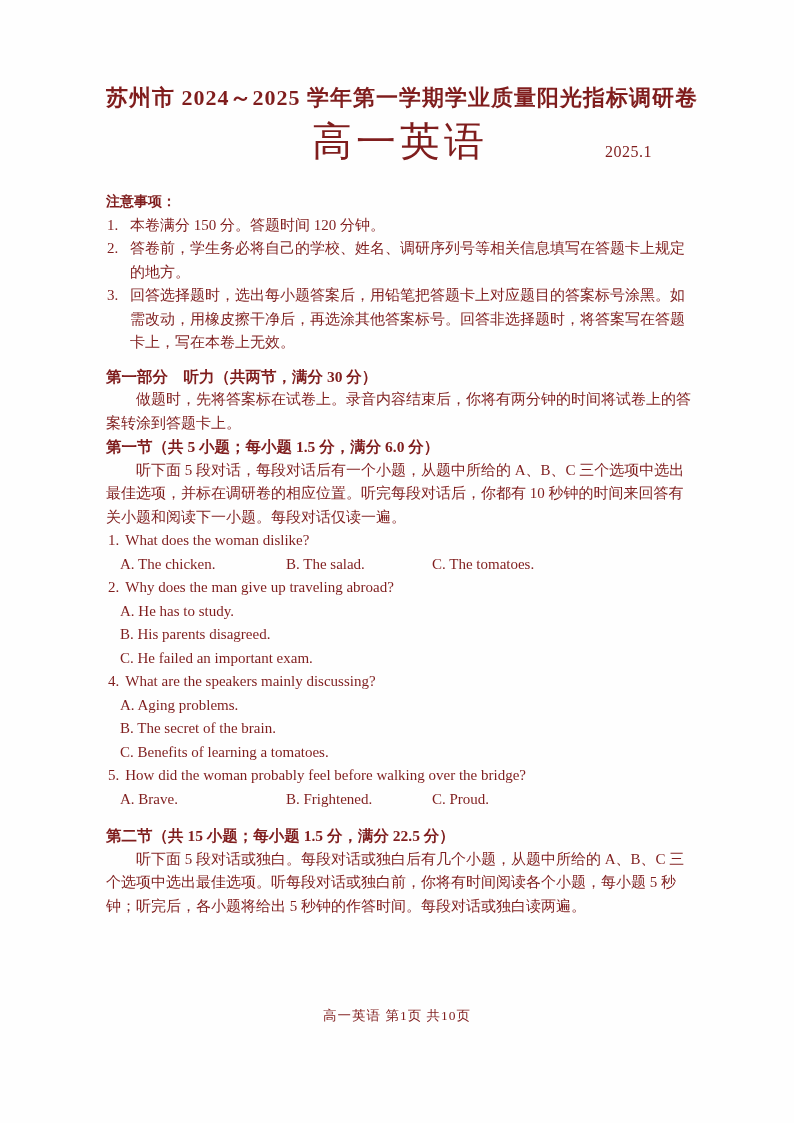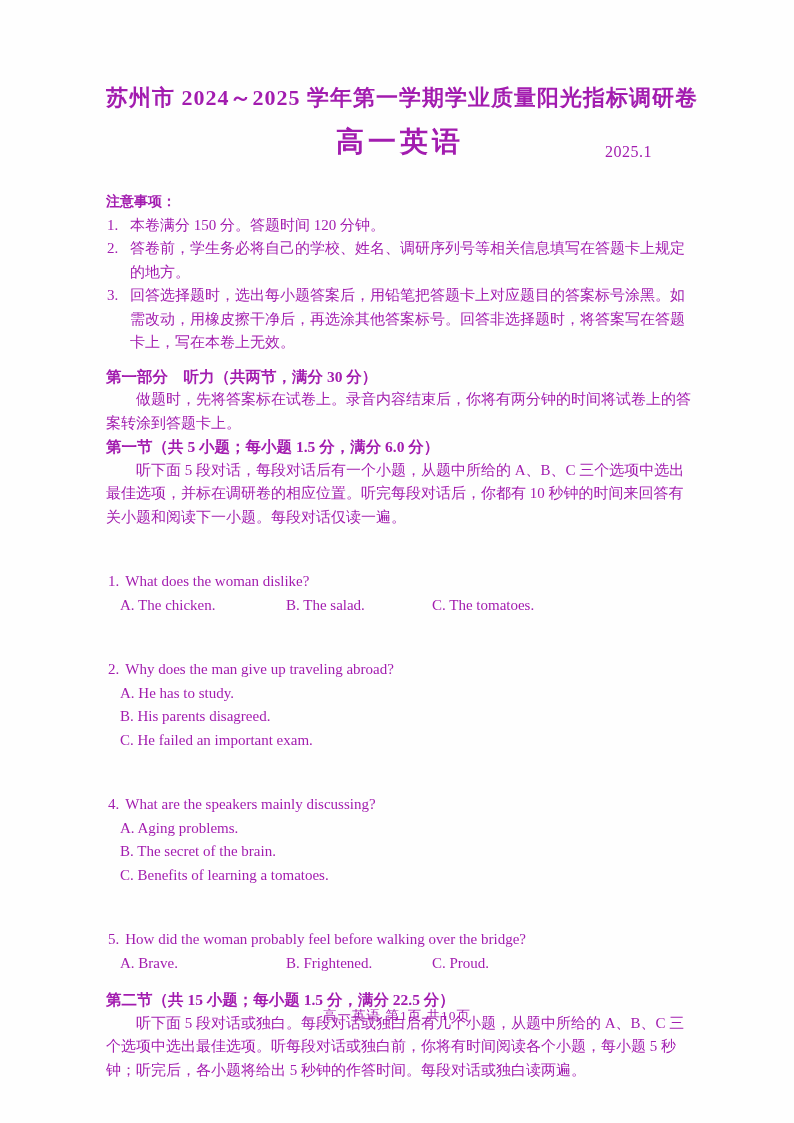--- a/index.html
+++ b/index.html
@@ -5,21 +5,21 @@
   html, body { margin: 0; padding: 0; }
   body {
     width: 794px; height: 1123px;
     background: #e8e8e8;
     font-family: "Liberation Serif", "DejaVu Serif", serif;
   }
   .page {
     position: relative;
     width: 794px; height: 1123px;
     background: #fefefe;
-    color: #a21caf;
+    color: #7f1d1d;
     overflow: hidden;
   }
   .content {
     padding: 84px 100px 0 106px;
     font-size: 15px;
     line-height: 23.5px;
   }
   .doc-title {
     text-align: center;
     font-size: 22px;
@@ -28,22 +28,22 @@
     letter-spacing: 1px;
     white-space: nowrap;
   }
   .subject-row {
     position: relative;
     text-align: center;
     margin-top: 5px;
     height: 50px;
   }
   .subject {
-    font-size: 28px;
-    font-weight: bold;
+    font-size: 40px;
+    font-weight: normal;
     letter-spacing: 4px;
     line-height: 50px;
   }
   .exam-date {
     position: absolute;
     right: 42px;
     bottom: 4px;
     font-size: 16px;
     letter-spacing: 0.5px;
   }
@@ -68,21 +68,21 @@
   .section-heading {
     font-weight: bold;
     font-size: 15.5px;
   }
   .section-heading.second {
     margin-top: 13px;
   }
   .para {
     text-indent: 30px;
   }
-  .q-line { padding-left: 2px; margin-top: 41px; }
+  .q-line { padding-left: 2px; }
   .q-num { margin-right: 6px; }
   .opts-row {
     display: flex;
     padding-left: 14px;
   }
   .opts-row .opt-a { width: 166px; }
   .opts-row .opt-b { width: 146px; }
   .opts-row .opt-c { flex: 1; }
   .opts-stack .opt { padding-left: 14px; }
   .page-footer {

